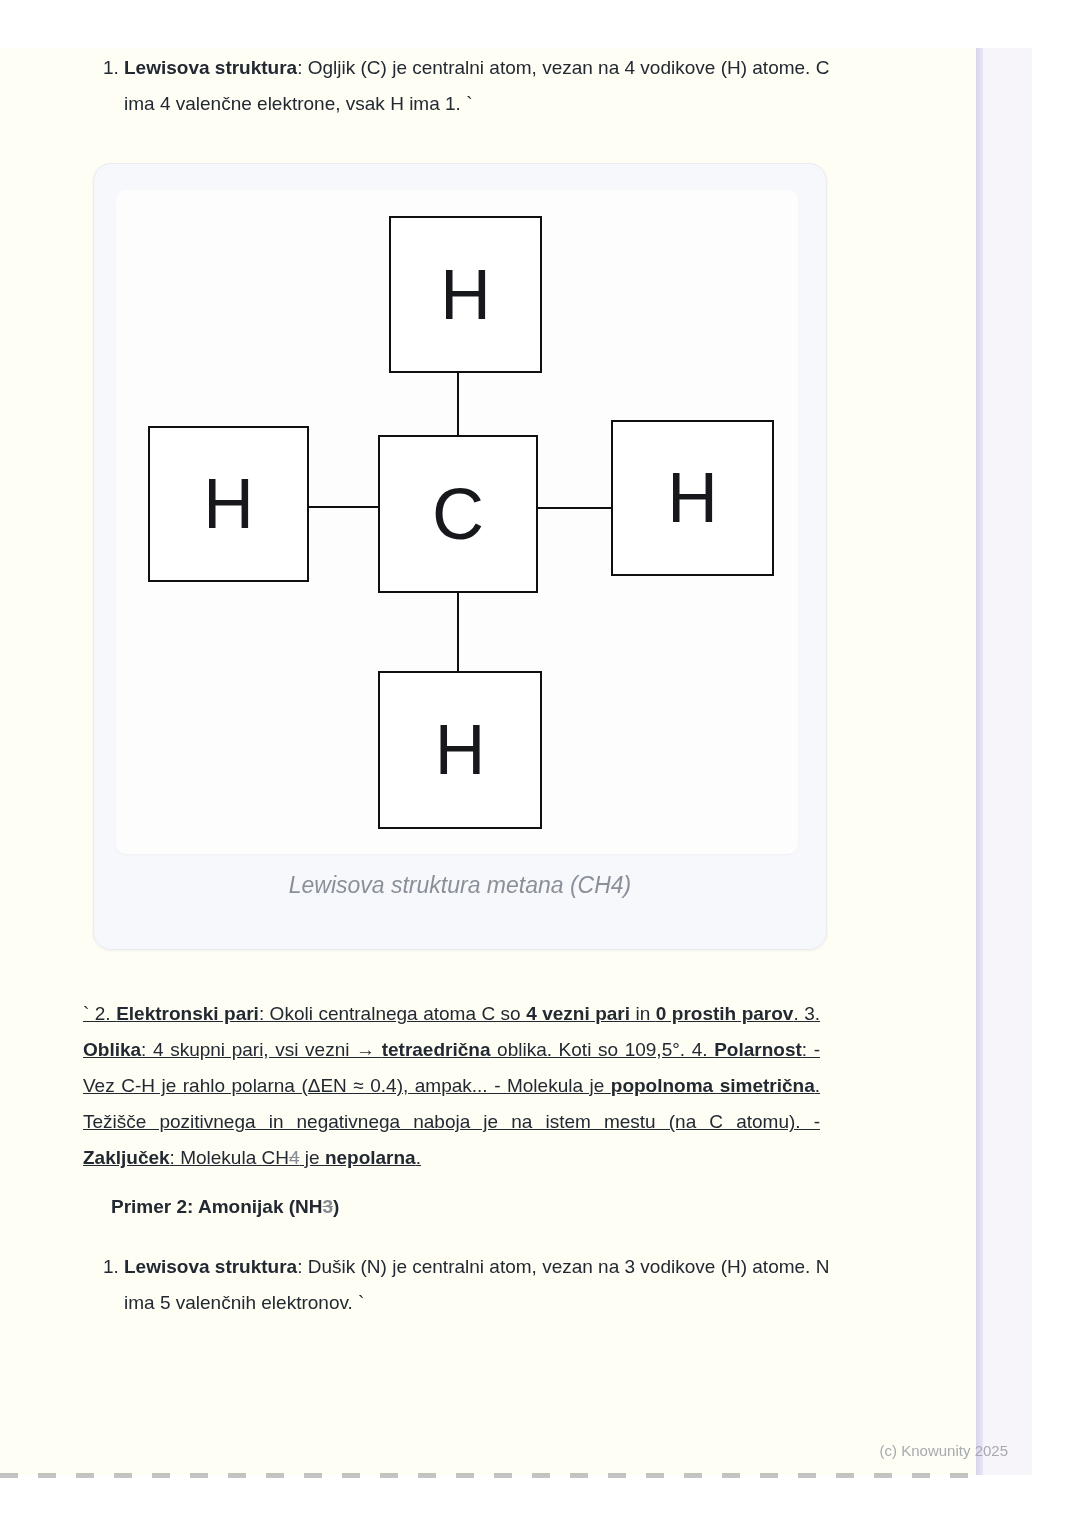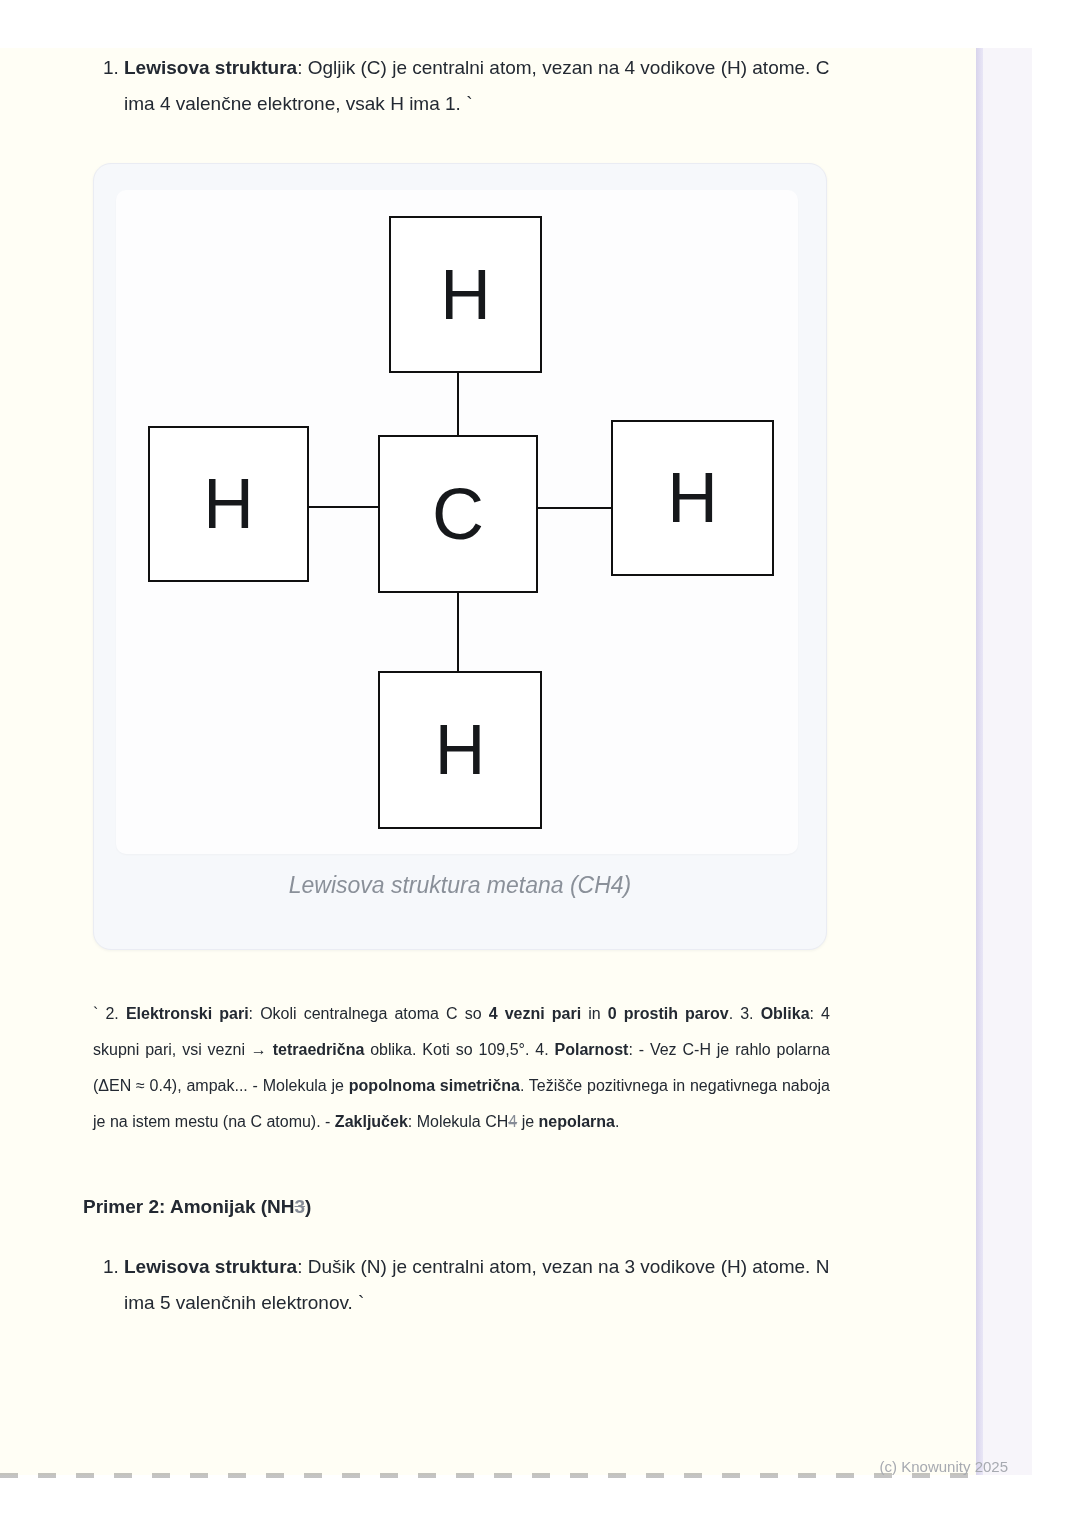--- a/index.html
+++ b/index.html
@@ -32,25 +32,25 @@
   
   .olist{
     position:absolute;display:flex;
     font-size:19px;line-height:36px;
   }
   .olist .marker{width:21px;flex:none;}
   .olist .li-text{flex:1;}
   .list-1{left:103px;top:2px;width:727px;}
   .list-2{left:103px;top:1201px;width:727px;}
   .paragraph{
-    position:absolute;left:93px;top:948px;width:737px;
-    font-size:16px;line-height:36px;text-align:justify;
+    position:absolute;left:83px;top:948px;width:737px;
+    font-size:19px;line-height:36px;text-align:justify;text-decoration:underline;
   }
   .heading{
-    position:absolute;left:83px;top:1141px;width:737px;
+    position:absolute;left:111px;top:1141px;width:737px;
     font-size:19px;line-height:36px;font-weight:700;
   }
   .seg-b{font-weight:700;}
   .seg-s{text-decoration:line-through;color:#868C96;}
   
   .figure-card{
     position:absolute;left:93px;top:115px;width:734px;height:787px;
     background:#F6F8FB;
     border:1px solid #EAECF3;
     border-radius:18px;
@@ -78,21 +78,21 @@
   .box-right{left:495px;top:230px;width:163px;height:156px;}
   .box-bottom{left:262px;top:481px;width:164px;height:158px;}
   .bond{position:absolute;background:#101010;}
   .bond-v1{left:341px;top:183px;width:2px;height:62px;}
   .bond-v2{left:341px;top:403px;width:2px;height:78px;}
   .bond-h1{left:193px;top:316px;width:69px;height:2px;}
   .bond-h2{left:422px;top:317px;width:73px;height:2px;}
   
   .watermark{
     position:absolute;right:72px;top:1442px;
-    font-size:15px;color:#A7AAB1;z-index:5;margin-top:16px;
+    font-size:15px;color:#A7AAB1;z-index:5;
   }
 </style>
 </head>
 <body>
 
 <div class="doc-page">
 
   <div class="olist list-1">
     <span class="marker">1.</span>
     <span class="li-text"><span class="seg-b">Lewisova struktura</span><span>: Ogljik (C) je centralni atom, vezan na 4 vodikove (H) atome. C ima 4 valenčne elektrone, vsak H ima 1. `</span></span>

